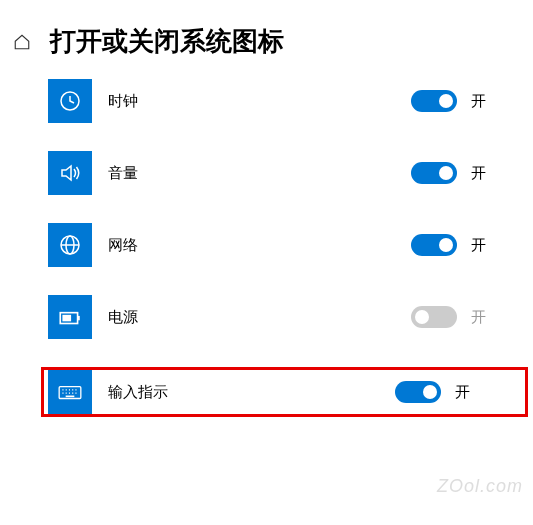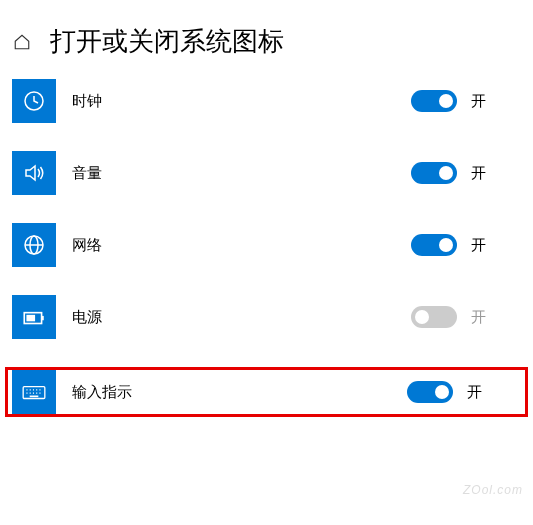--- a/index.html
+++ b/index.html
@@ -18,39 +18,40 @@
     .home-icon {
       width: 20px;
       height: 20px;
       margin-right: 18px;
       display: flex;
       align-items: center;
       justify-content: center;
     }
     .title {
       font-size: 26px;
-      font-weight: 400;
+      font-weight: 700;
       color: #000;
     }
     .list {
       padding: 0 12px;
+      margin-left: 36px;
     }
     .row {
       display: flex;
       align-items: center;
       height: 44px;
       margin-bottom: 28px;
       position: relative;
     }
     .row.highlighted {
       border: 3px solid #e60000;
       margin-left: -7px;
       margin-right: -7px;
       padding-left: 4px;
-      padding-right: 8px;
+      padding-right: 20px;
       height: 50px;
       text-align: center;
     }
     .icon-box {
       width: 44px;
       height: 44px;
       background: #0078d4;
       display: flex;
       align-items: center;
       justify-content: center;
@@ -115,21 +116,21 @@
       color: #000;
       margin-left: 14px;
     }
     .state-text.muted {
       color: #999;
     }
     .watermark {
       position: absolute;
       right: 10px;
       bottom: 28px;
-      font-size: 12px;
+      font-size: 18px;
       font-style: italic;
       color: rgba(180,180,180,0.45);
       letter-spacing: 1px;
       pointer-events: none;
     }
   </style>
 </head>
 <body>
 
 <div class="header">

